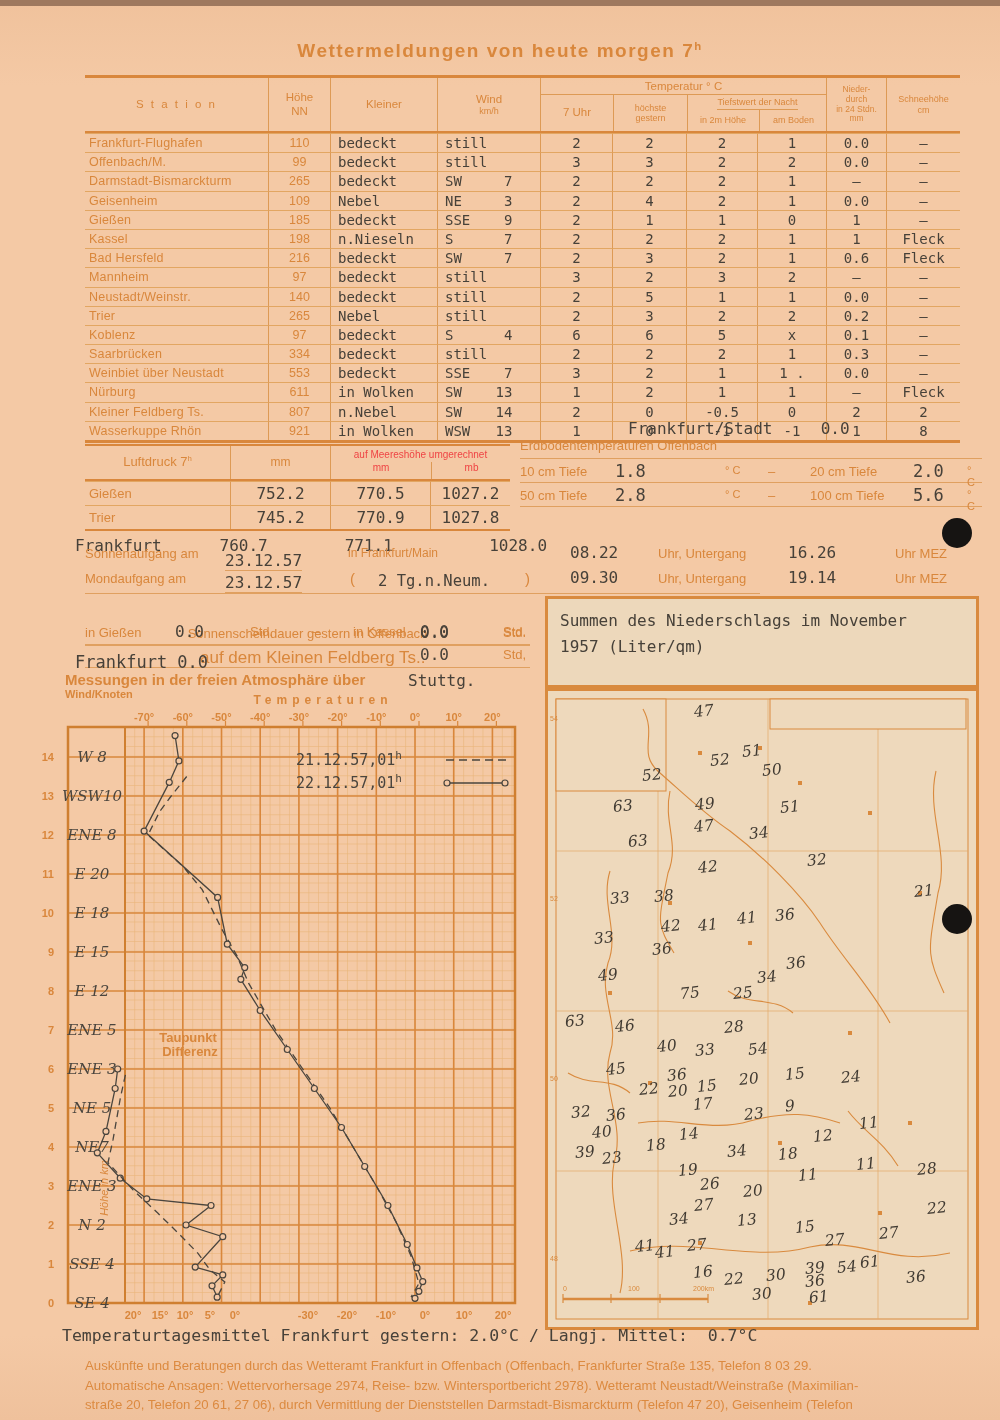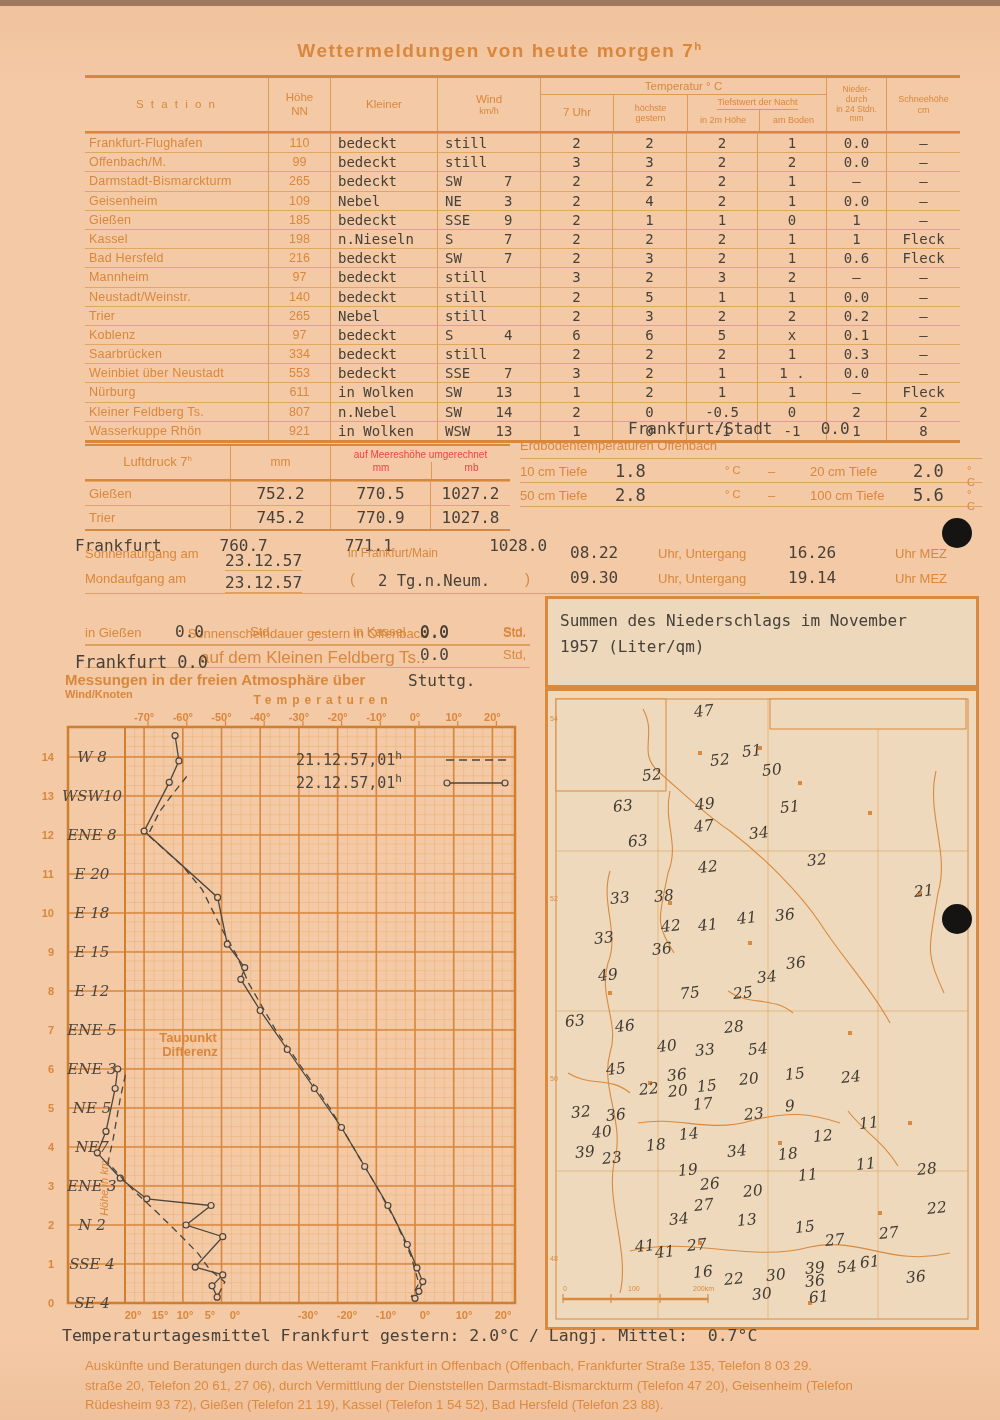--- a/index.html
+++ b/index.html
@@ -785,15 +785,16 @@
       </div>
   </div>
 </div>
 
 <div class="holepunch" style="left:942px;top:518px;"></div>
 <div class="holepunch" style="left:942px;top:904px;"></div>
 
 <div class="abs typed" style="left:62px;top:1326px;font-size:16.5px;">Temperaturtagesmittel Frankfurt gestern: 2.0°C / Langj. Mittel:  0.7°C</div>
 <div id="footer" class="abs">
   <div>Auskünfte und Beratungen durch das Wetteramt Frankfurt in Offenbach (Offenbach, Frankfurter Straße 135, Telefon 8 03 29.</div>
+  <div>Automatische Ansagen: Wettervorhersage 2974, Reise- bzw. Wintersportbericht 2978).  Wetteramt Neustadt/Weinstraße (Maximilian-</div>
   <div>straße 20, Telefon 20 61, 27 06), durch Vermittlung der Dienststellen Darmstadt-Bismarckturm (Telefon 47 20), Geisenheim (Telefon</div>
   <div>Rüdesheim 93 72), Gießen (Telefon 21 19), Kassel (Telefon 1 54 52), Bad Hersfeld (Telefon 23 88).</div>
 </div>
 
 </body></html>

